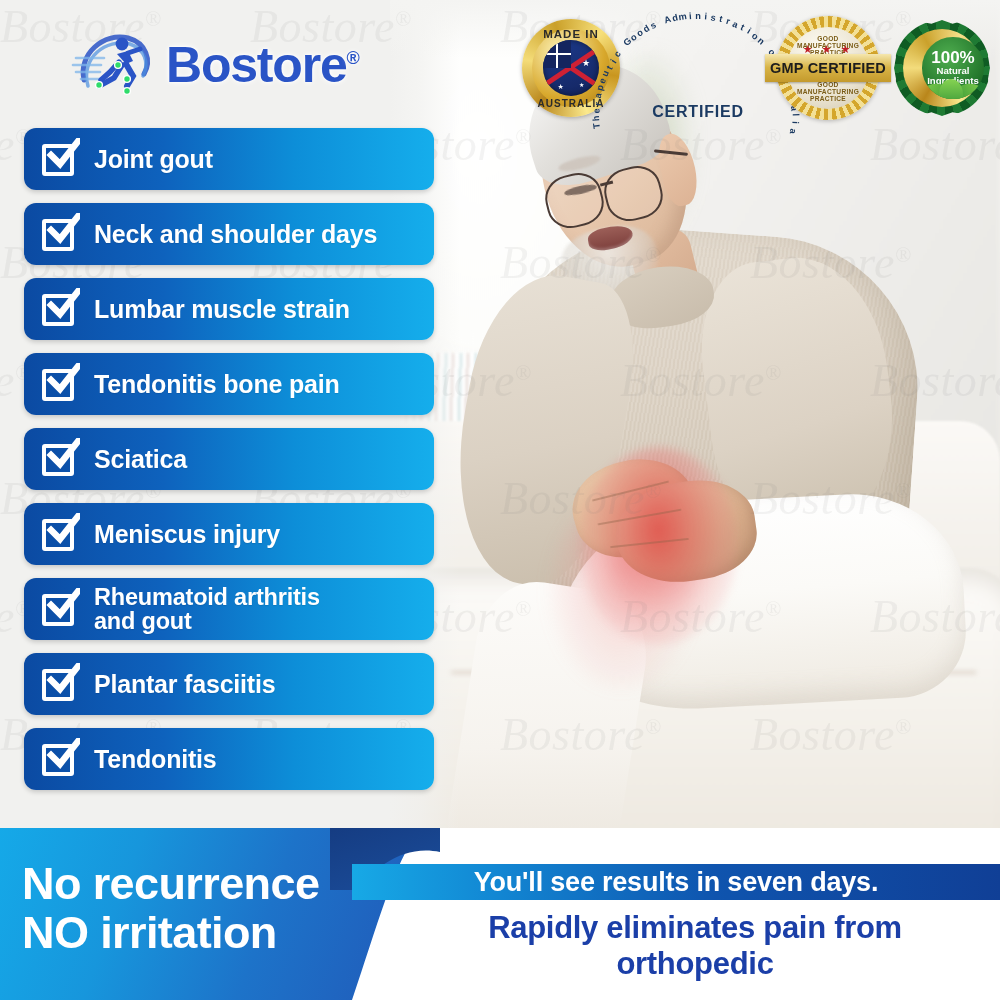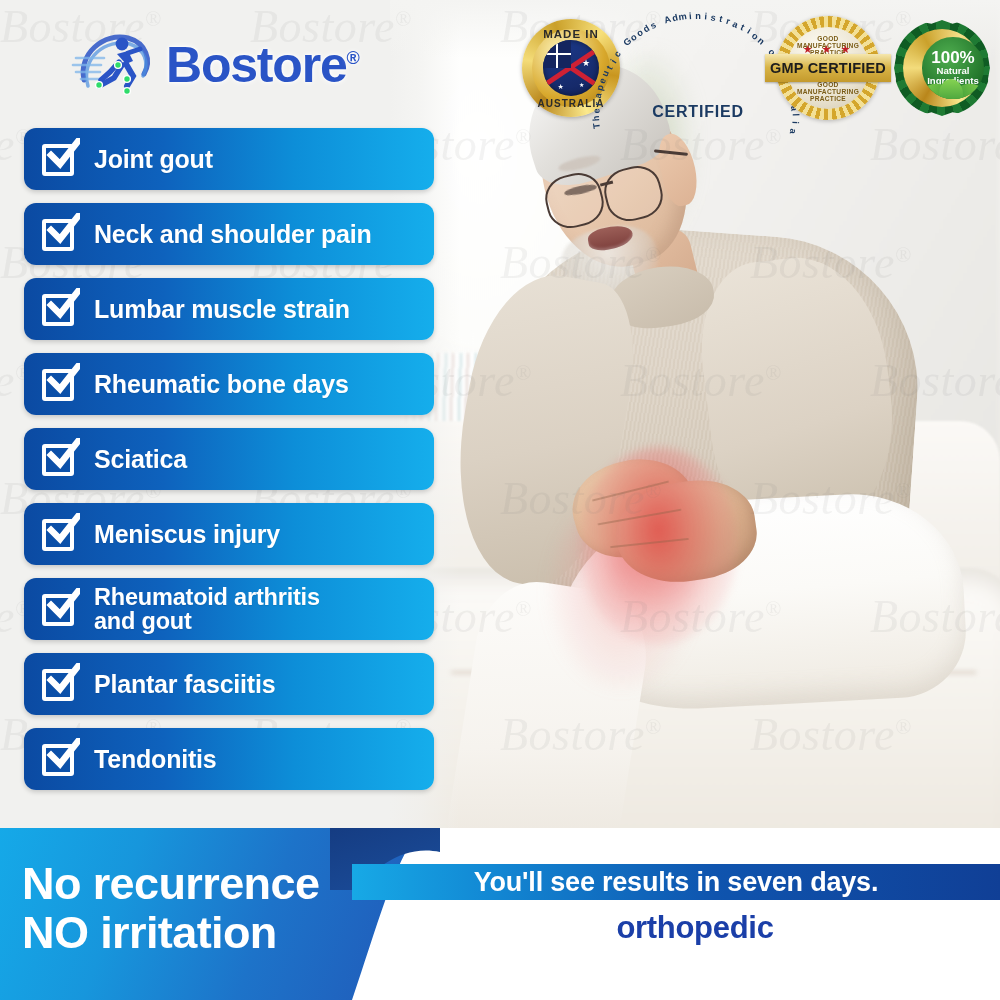--- a/index.html
+++ b/index.html
@@ -631,39 +631,39 @@
         </div>
         <div class="pill-label">Joint gout</div>
       </div>
       <div class="pill">
         <div class="cbox">
           <div class="sq"></div>
           <svg class="tick" viewBox="0 0 34 34">
             <path d="M5 17 L14 26 L33 2" fill="none" stroke="#fff" stroke-width="6.5" stroke-linecap="square" stroke-linejoin="miter"></path>
           </svg>
         </div>
-        <div class="pill-label">Neck and shoulder pain</div>
+        <div class="pill-label">Neck and shoulder days</div>
       </div>
       <div class="pill">
         <div class="cbox">
           <div class="sq"></div>
           <svg class="tick" viewBox="0 0 34 34">
             <path d="M5 17 L14 26 L33 2" fill="none" stroke="#fff" stroke-width="6.5" stroke-linecap="square" stroke-linejoin="miter"></path>
           </svg>
         </div>
         <div class="pill-label">Lumbar muscle strain</div>
       </div>
       <div class="pill">
         <div class="cbox">
           <div class="sq"></div>
           <svg class="tick" viewBox="0 0 34 34">
             <path d="M5 17 L14 26 L33 2" fill="none" stroke="#fff" stroke-width="6.5" stroke-linecap="square" stroke-linejoin="miter"></path>
           </svg>
         </div>
-        <div class="pill-label">Rheumatic bone days</div>
+        <div class="pill-label">Tendonitis bone pain</div>
       </div>
       <div class="pill">
         <div class="cbox">
           <div class="sq"></div>
           <svg class="tick" viewBox="0 0 34 34">
             <path d="M5 17 L14 26 L33 2" fill="none" stroke="#fff" stroke-width="6.5" stroke-linecap="square" stroke-linejoin="miter"></path>
           </svg>
         </div>
         <div class="pill-label">Sciatica</div>
       </div>
@@ -711,17 +711,18 @@
     <div class="bot-left"></div>
     <div class="bot-left-dark"></div>
     <div class="bot-left-txt">
       <div>No recurrence</div>
       <div>NO irritation</div>
     </div>
     <div class="bot-bar">
       <span>You'll see results in seven days.</span>
     </div>
     <div class="bot-sub">
+      <div>Rapidly eliminates pain from</div>
       <div>orthopedic</div>
     </div>
   </div>
 
 </div>
 
 </body></html>

